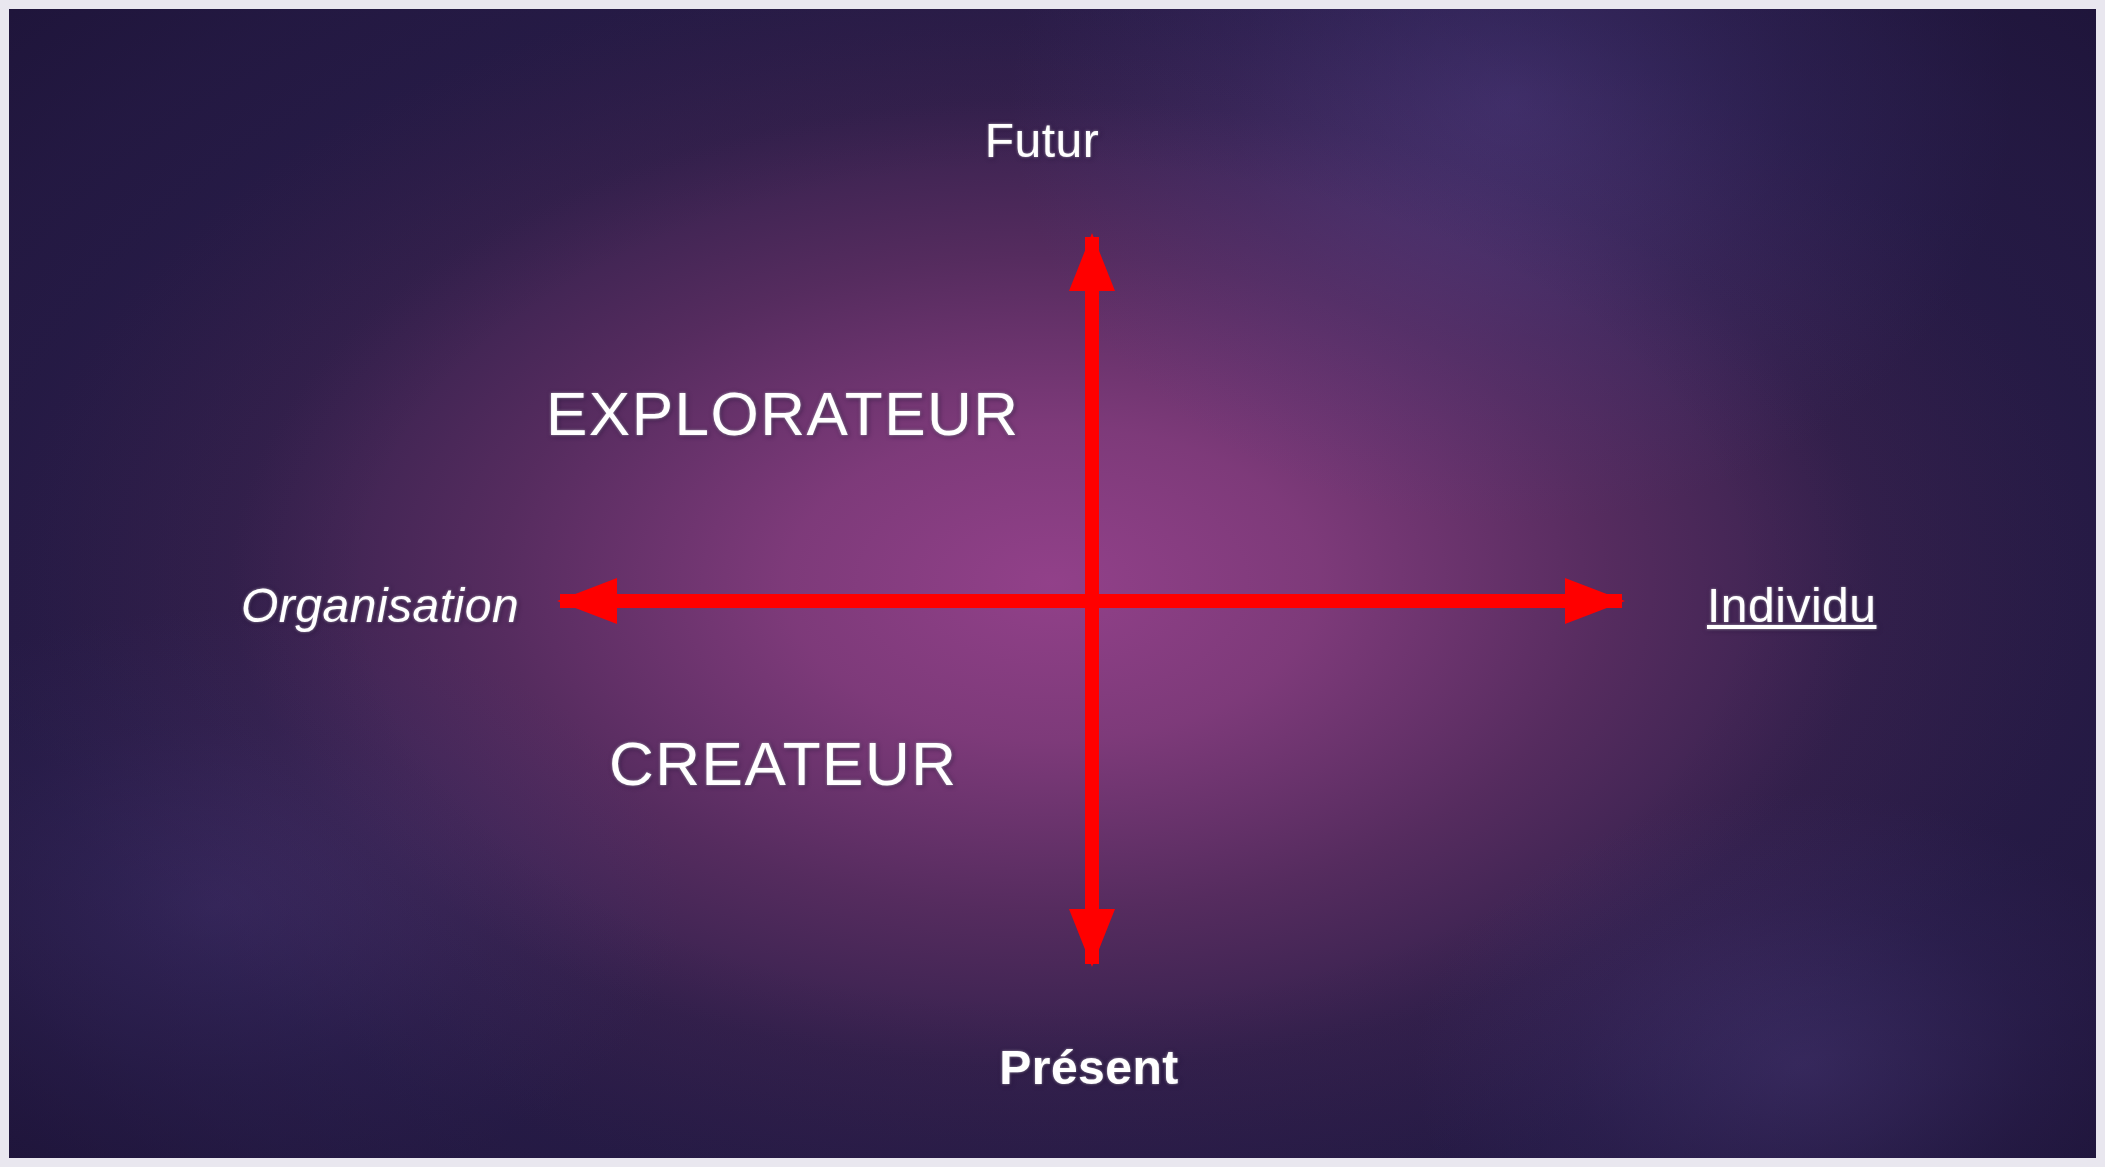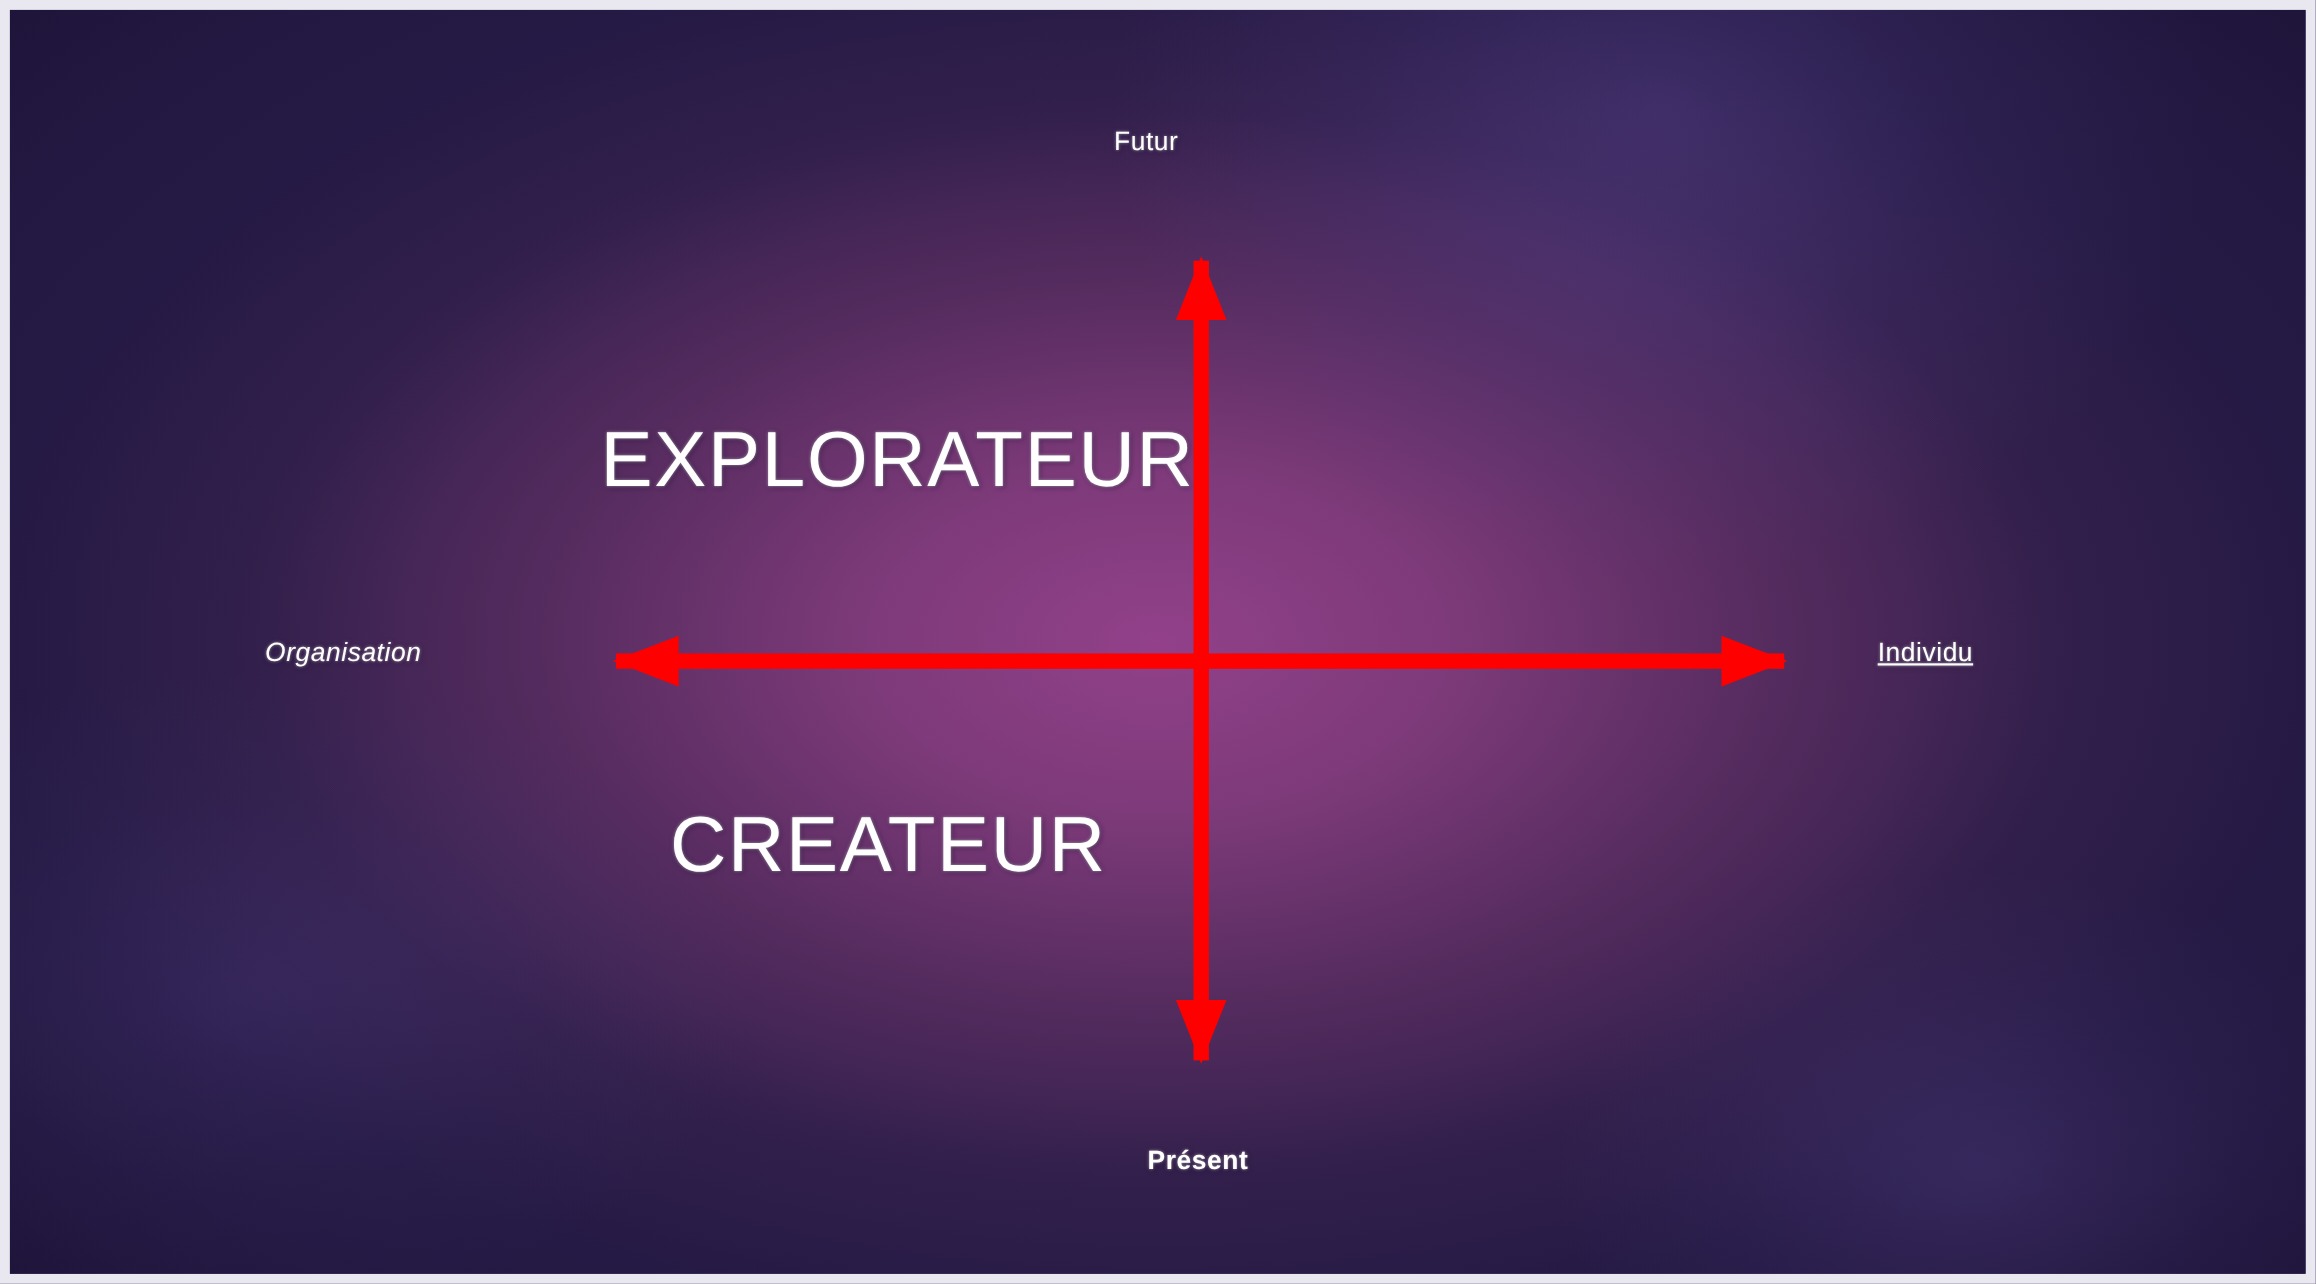--- a/index.html
+++ b/index.html
@@ -94,32 +94,32 @@
     font-weight: 400;
     white-space: nowrap;
     text-shadow:
       0 0 3px rgba(255,255,255,0.55),
       1px 1px 5px rgba(30, 12, 50, 0.75);
     letter-spacing: 0.5px;
   }
 
   
   .axis-cap {
-    font-size: 24px;
+    font-size: 48px;
     line-height: 1;
     text-align: center;
   }
   #cap-futur      { left: 1033px; top: 108px;  transform: translateX(-50%); }
   #cap-present    { left: 1080px; top: 1035px; transform: translateX(-50%); font-weight: bold; }
   #cap-organisation { left: 232px;  top: 573px; font-style: italic; }
   #cap-individu   { left: 1698px; top: 573px; text-decoration: underline; }
 
   
   .quadrant {
-    font-size: 71px;
+    font-size: 62px;
     line-height: 1;
     letter-spacing: 1.5px;
   }
   #q-explorateur { left: 537px;  top: 374px; }
   #q-apprenant   { left: 1143px; top: 374px; }
   #q-createur    { left: 600px   ; top: 724px; }
   #q-formateur   { left: 1148px; top: 724px; }
 </style>
 </head>
 <body>

